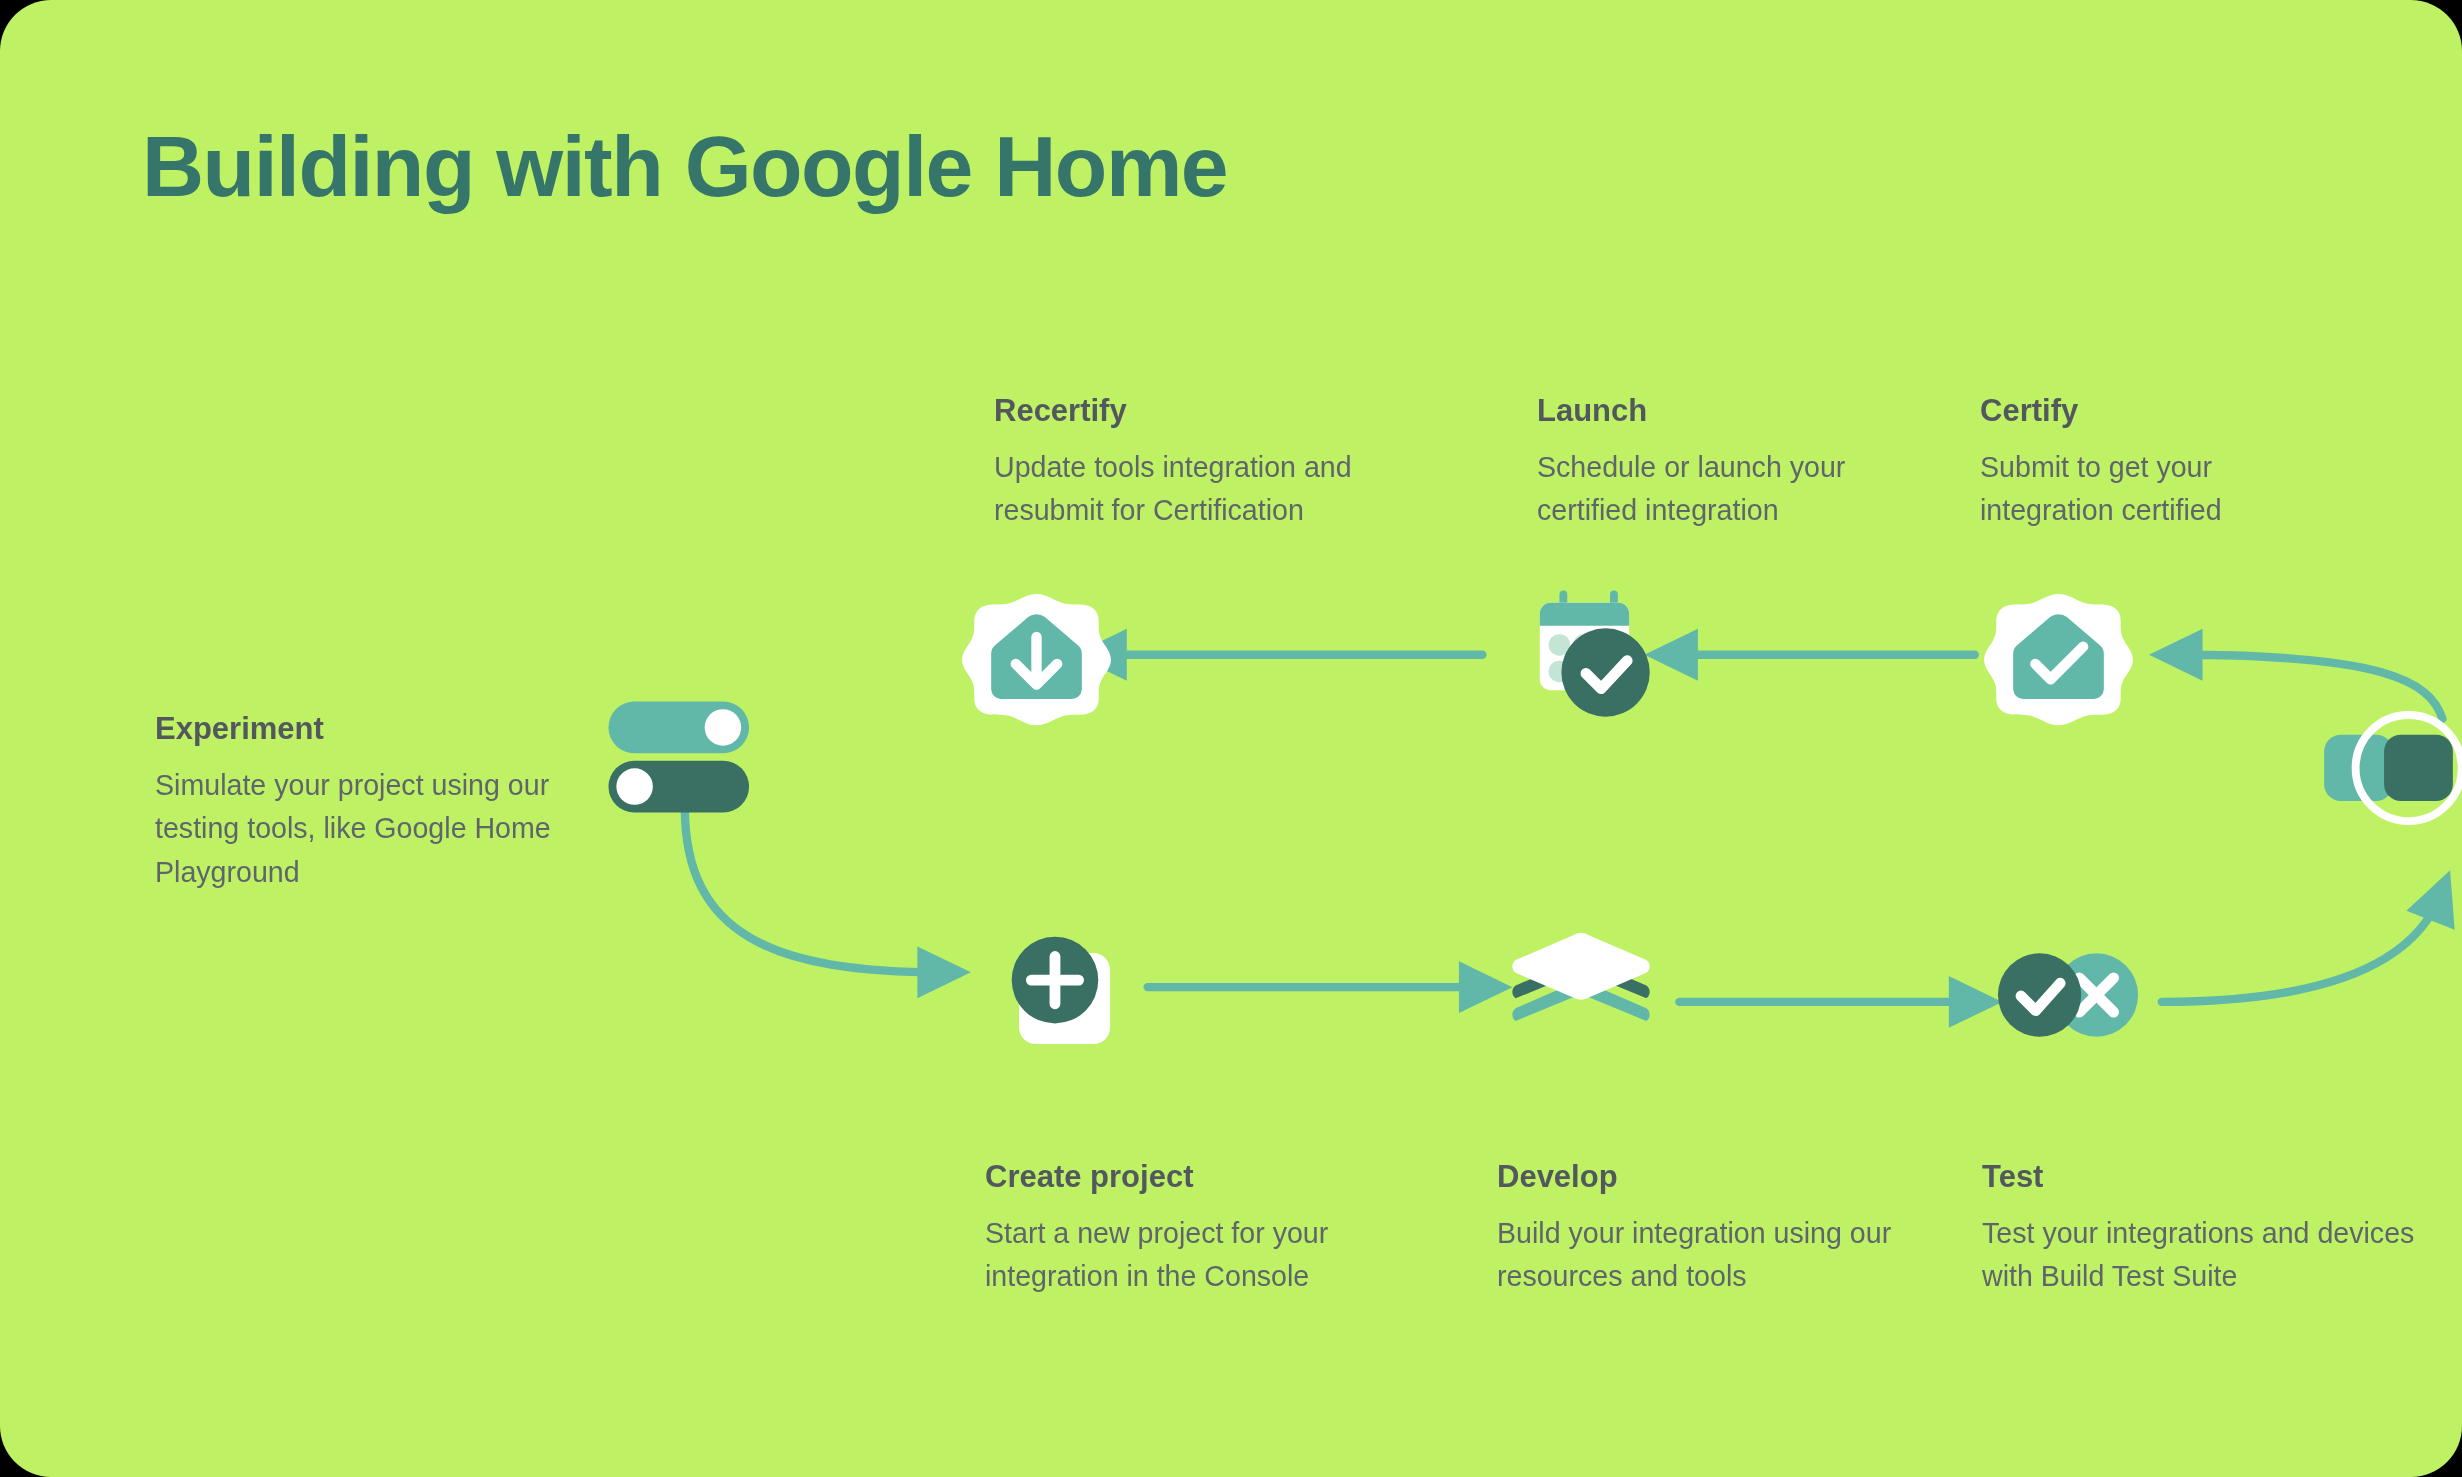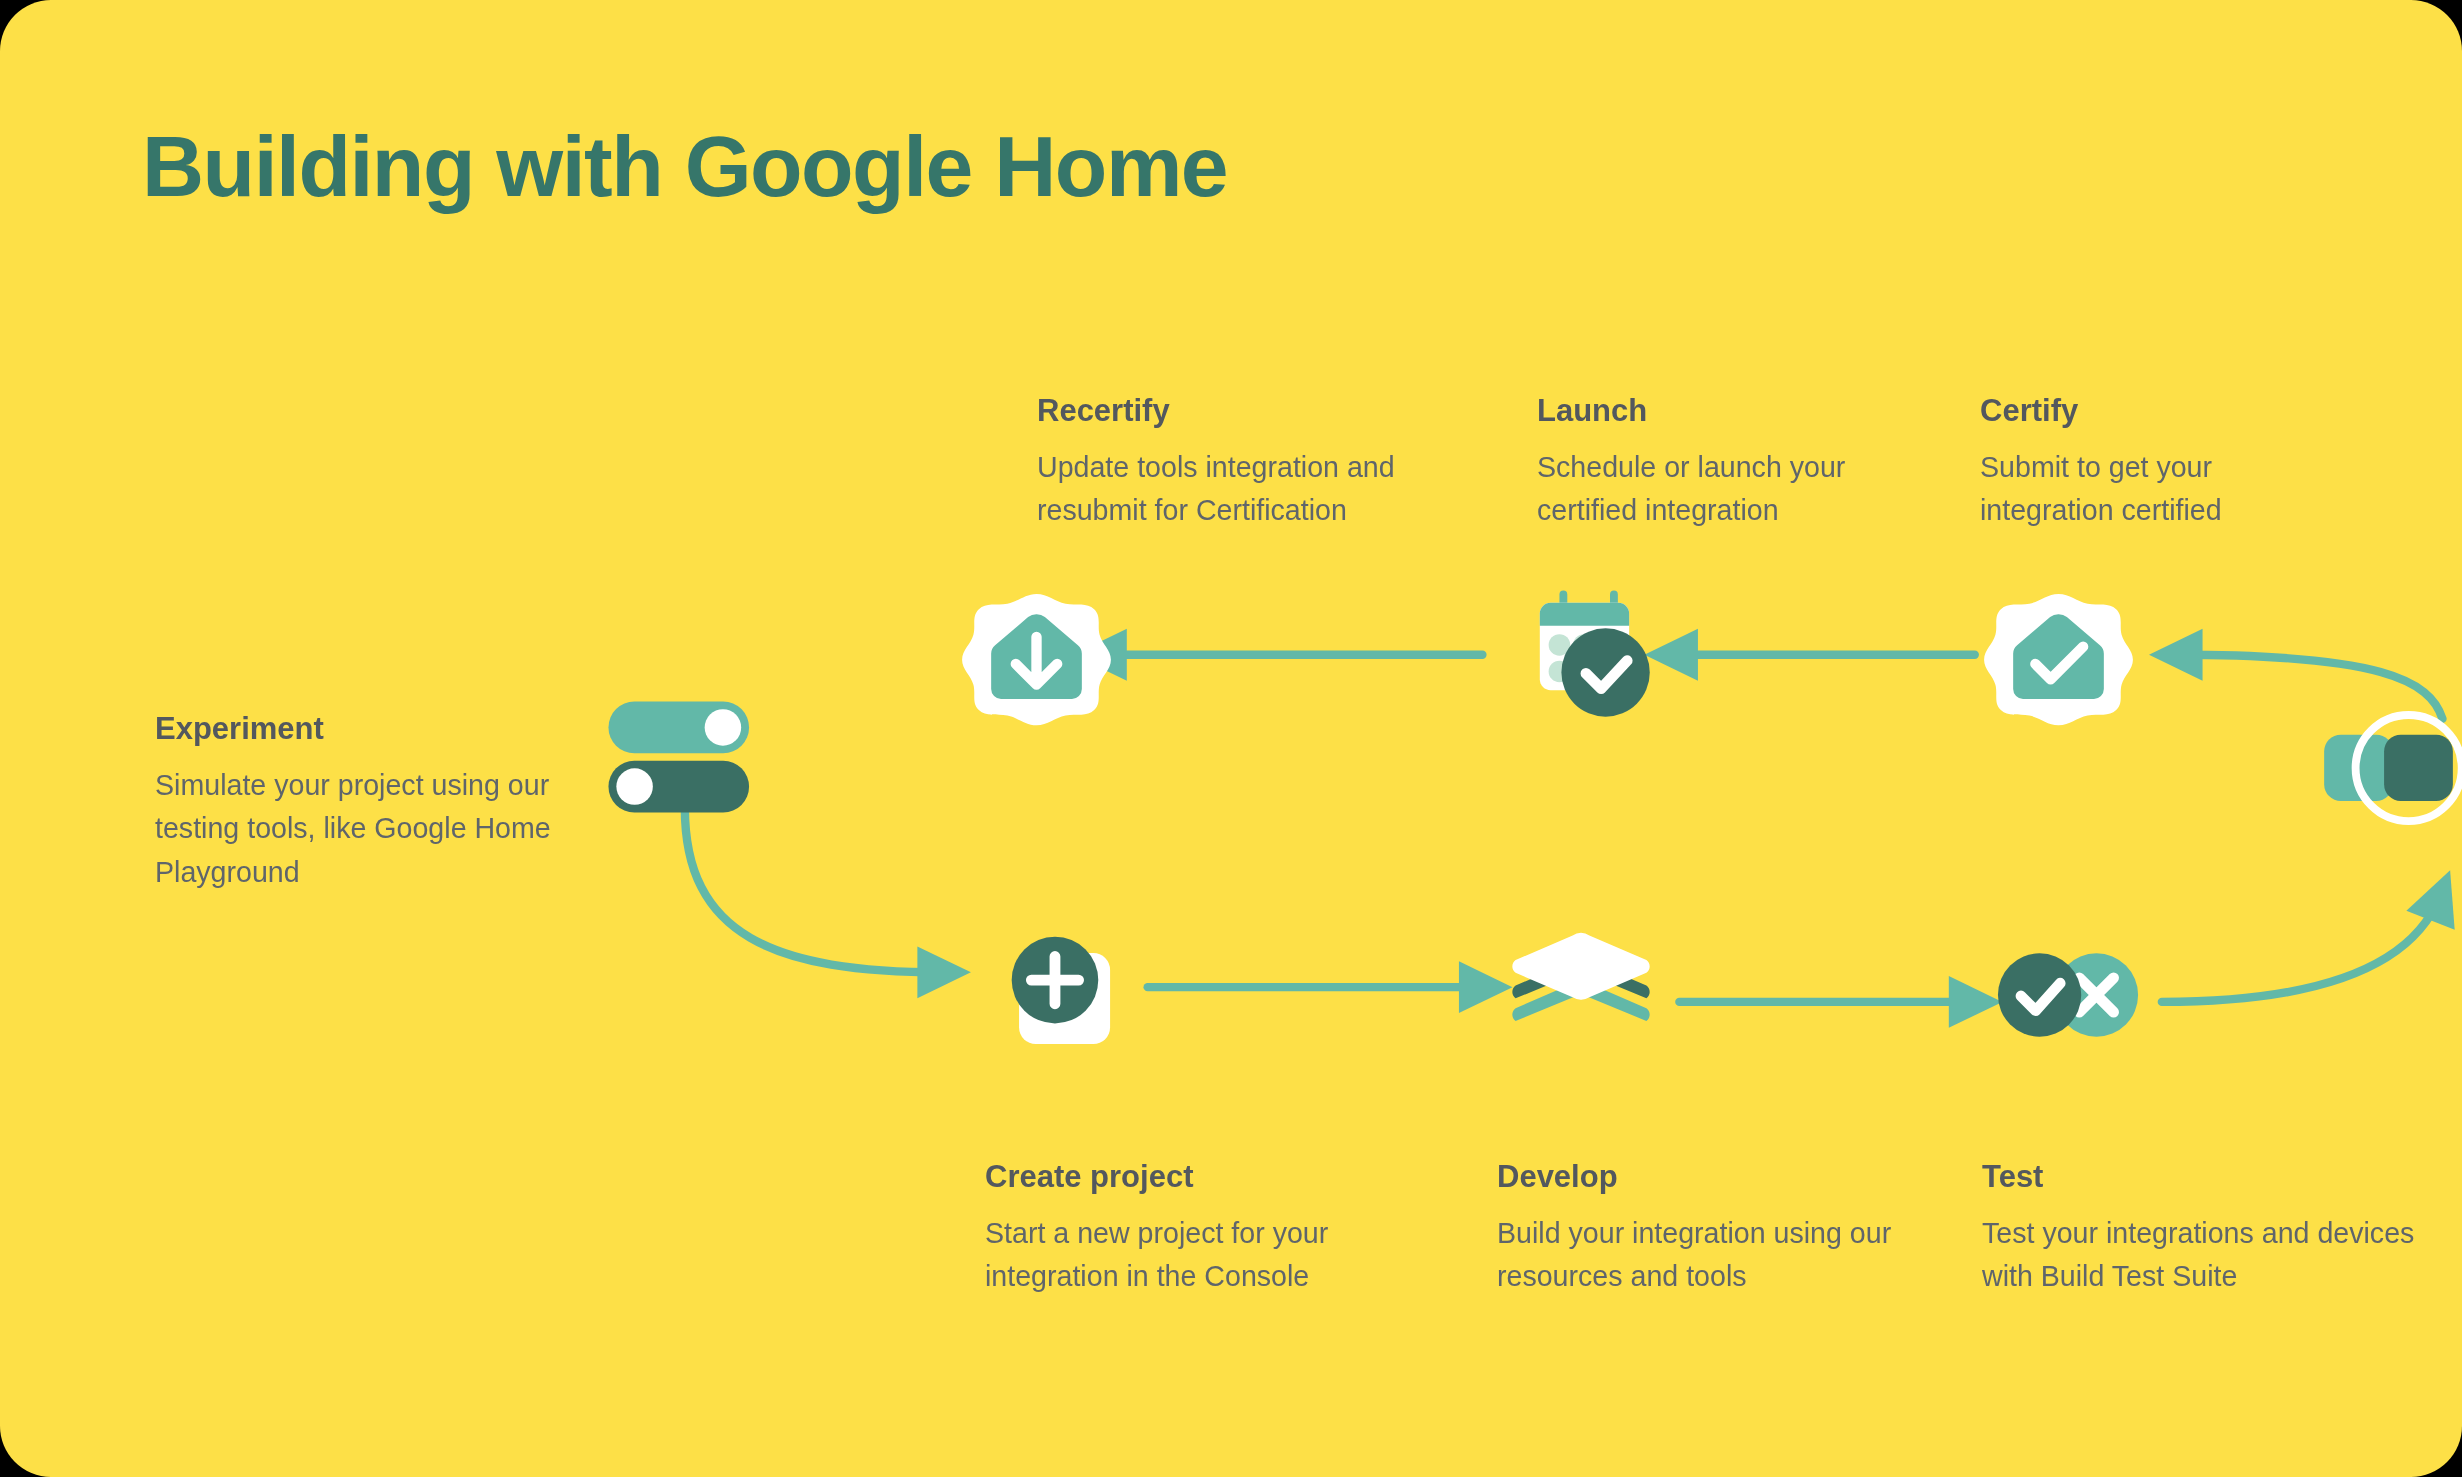--- a/index.html
+++ b/index.html
@@ -1,20 +1,20 @@
 <!DOCTYPE html>
 <html style="font-size:7.9px"><head>
 <meta charset="utf-8">
 <style>
   html,body{margin:0;padding:0;background:#000;}
   body{width:3083px;height:1477px;font-family:"Liberation Sans",sans-serif;overflow:hidden;}
 
   #canvas{
     position:absolute;inset:0;
-    background:#fde047;
+    background:#bef264;
     border-radius:51px;
     overflow:hidden;
   }
 
   #page-title{
     position:absolute;left:142px;top:123px;
     font-size:86px;font-weight:700;letter-spacing:-1.5px;
     color:#36766a;white-space:nowrap;line-height:1;
   }
 
@@ -56,21 +56,21 @@
 
     <path d="M4390,2035 C4720,2035 4900,1960 4955,1820" fill="none" stroke="#62b8a8" stroke-width="17" stroke-linecap="round" marker-end="url(#ah-r)"></path>
 
     <path d="M4960,1460 C4935,1380 4830,1330 4420,1330" fill="none" stroke="#62b8a8" stroke-width="17" stroke-linecap="round" marker-end="url(#ah-r)"></path>
 
     <path d="M4010,1330 L3395,1330" fill="none" stroke="#62b8a8" stroke-width="17" stroke-linecap="round" marker-end="url(#ah-r)"></path>
 
     <path d="M3010,1330 L2235,1330" fill="none" stroke="#62b8a8" stroke-width="17" stroke-linecap="round" marker-end="url(#ah-r)"></path>
   </svg>
 
-  <div class="node" style="left:1037px;top:394px;width:424px;">
+  <div class="node" style="left:994px;top:394px;width:424px;">
     <div class="node-title">Recertify</div>
     <div class="node-desc">Update tools integration and resubmit for Certification</div>
   </div>
 
   <div class="node" style="left:1497px;top:394px;width:374px;margin-left:40px;">
     <div class="node-title">Launch</div>
     <div class="node-desc">Schedule or launch your certified integration</div>
   </div>
 
   <div class="node" style="left:1980px;top:394px;width:320px;">

